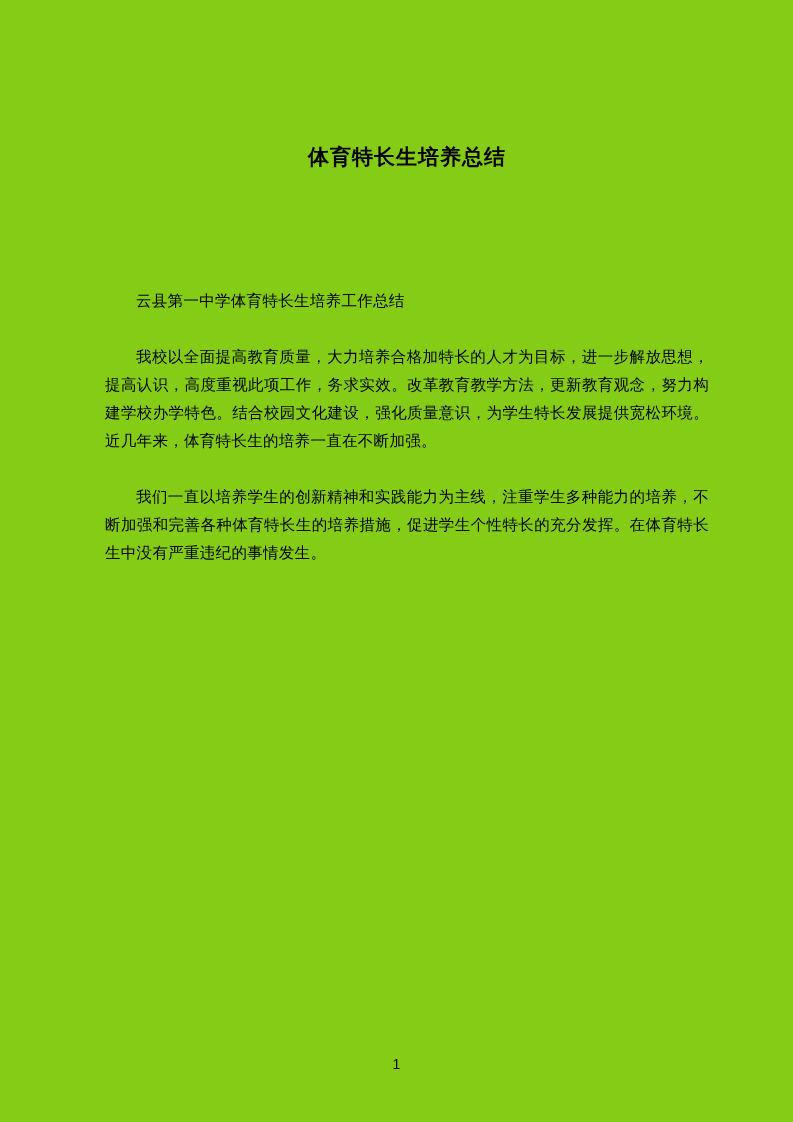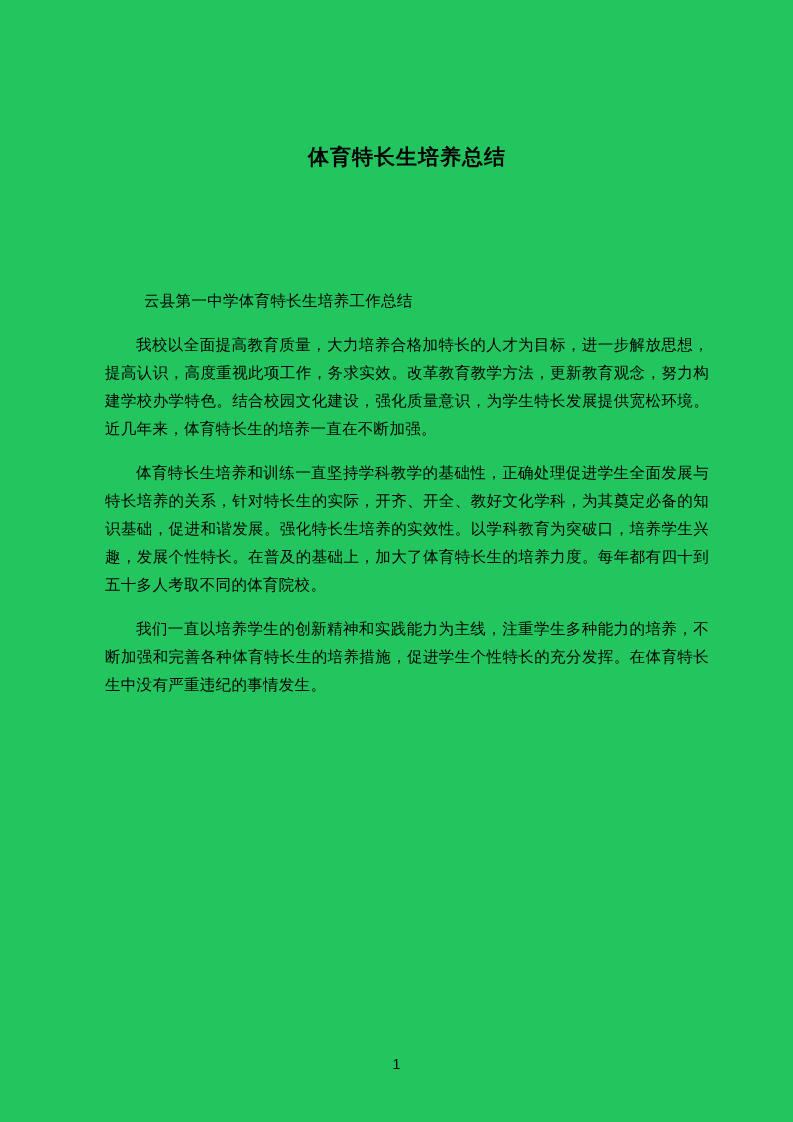--- a/index.html
+++ b/index.html
@@ -4,21 +4,21 @@
 <style>
   html, body {
     margin: 0;
     padding: 0;
     background: #ffffff;
   }
   .page {
     position: relative;
     width: 793px;
     height: 1122px;
-    background: #22c55e;
+    background: #84cc16;
     font-family: "Liberation Sans", "DejaVu Sans", sans-serif;
     color: #000000;
     overflow: hidden;
     box-sizing: border-box;
   }
   .content {
     padding: 143px 84px 0 105px;
     box-sizing: border-box;
   }
   .doc-title {
@@ -30,25 +30,25 @@
     line-height: 28px;
   }
   .doc-body {
     margin-top: 116px;
     font-size: 15.5px;
     line-height: 28px;
     text-align: justify;
     letter-spacing: 0.3px;
   }
   .doc-subtitle {
-    margin: 8px;
+    margin: 0;
     text-indent: 2em;
   }
   .doc-para {
-    margin: 16px 0 0 0;
+    margin: 28px 0 0 0;
     text-indent: 2em;
   }
   .page-number {
     position: absolute;
     left: 0;
     bottom: 50px;
     width: 100%;
     text-align: center;
     font-size: 14px;
     color: #000000;
@@ -59,21 +59,20 @@
 
 <div class="page">
   <div class="content">
     <h1 class="doc-title">体育特长生培养总结</h1>
 
     <div class="doc-body">
       <p class="doc-subtitle">云县第一中学体育特长生培养工作总结</p>
 
       <p class="doc-para">我校以全面提高教育质量，大力培养合格加特长的人才为目标，进一步解放思想，提高认识，高度重视此项工作，务求实效。改革教育教学方法，更新教育观念，努力构建学校办学特色。结合校园文化建设，强化质量意识，为学生特长发展提供宽松环境。近几年来，体育特长生的培养一直在不断加强。</p>
 
-      <p class="doc-para">体育特长生培养和训练一直坚持学科教学的基础性，正确处理促进学生全面发展与特长培养的关系，针对特长生的实际，开齐、开全、教好文化学科，为其奠定必备的知识基础，促进和谐发展。强化特长生培养的实效性。以学科教育为突破口，培养学生兴趣，发展个性特长。在普及的基础上，加大了体育特长生的培养力度。每年都有四十到五十多人考取不同的体育院校。</p>
 
       <p class="doc-para">我们一直以培养学生的创新精神和实践能力为主线，注重学生多种能力的培养，不断加强和完善各种体育特长生的培养措施，促进学生个性特长的充分发挥。在体育特长生中没有严重违纪的事情发生。</p>
 
 
     </div>
   </div>
 
   <div class="page-number">1</div>
 </div>
 

